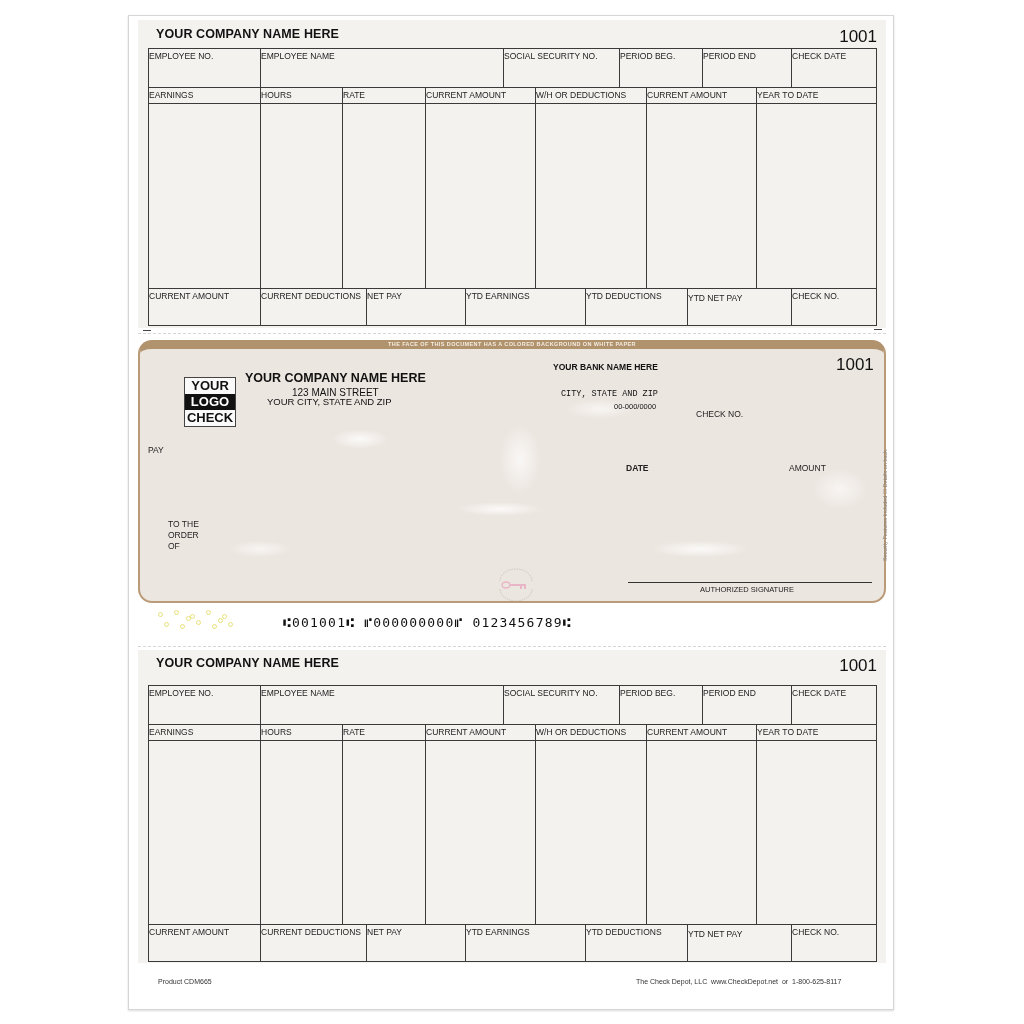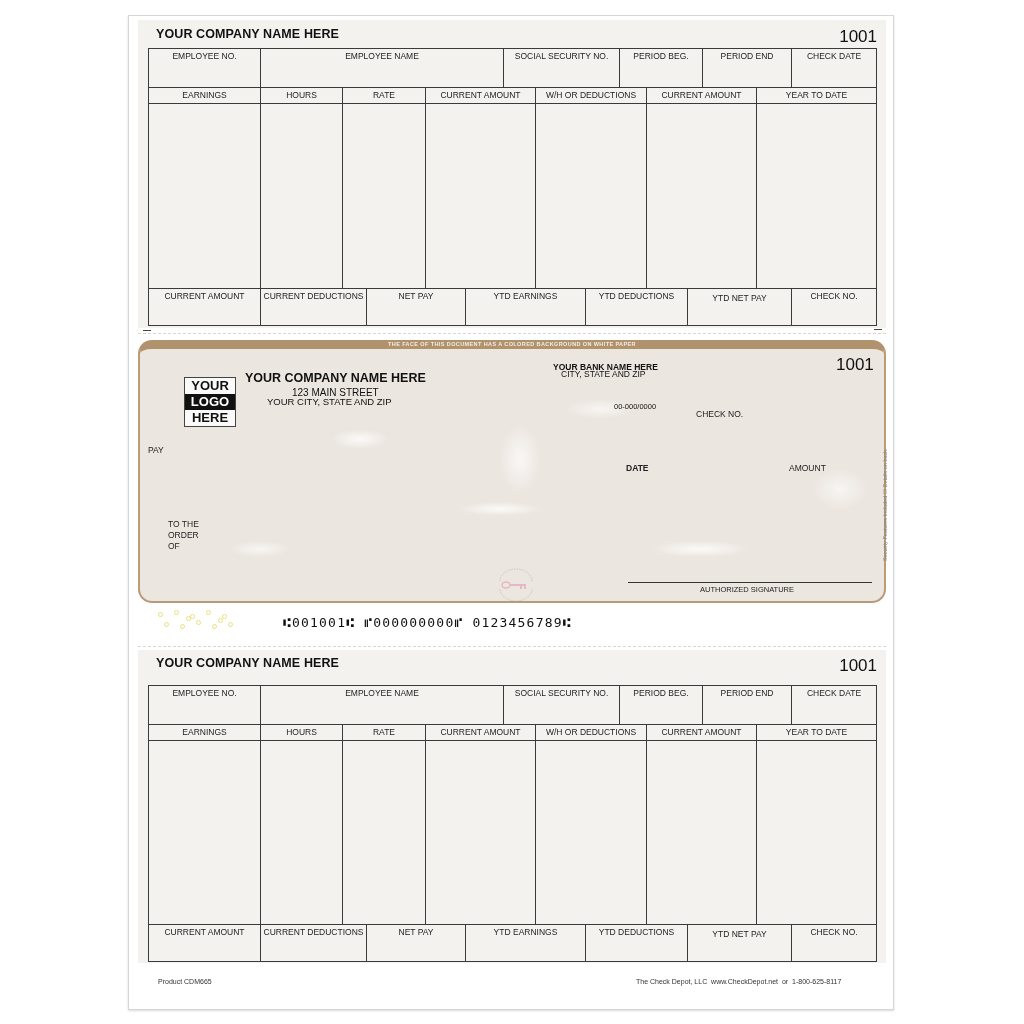--- a/index.html
+++ b/index.html
@@ -1,21 +1,21 @@
 <!DOCTYPE html>
 <html><head>
 <meta charset="utf-8">
 <style>
   html,body{margin:0;padding:0;background:#ffffff;}
   body{width:1024px;height:1024px;position:relative;overflow:hidden;font-family:"Liberation Sans",sans-serif;color:#111;}
   .page{position:absolute;left:128px;top:15px;width:764px;height:993px;background:#fff;border:1px solid #d6d6d6;box-shadow:0 1px 2px rgba(0,0,0,0.15);}
   .stub{position:absolute;left:138px;width:748px;background:#f3f2ef;}
   .stub-title{position:absolute;left:156px;font-weight:bold;font-size:12.5px;letter-spacing:0.1px;}
   .stub-num{position:absolute;right:147px;font-size:17px;}
-  .cell{position:absolute;box-sizing:border-box;border:1px solid #3a3a3a;font-size:8.5px;text-align:center;color:#222;padding-top:2px;}
+  .cell{position:absolute;box-sizing:border-box;border:1px solid #3a3a3a;font-size:8.5px;color:#222;padding-top:2px;}
   .dash{position:absolute;left:138px;width:748px;border-top:1px dashed #d7d7d7;height:0;}
   .tick{position:absolute;width:8px;height:1px;background:#444;}
   .check{position:absolute;left:138px;top:340px;width:748px;height:263px;box-sizing:border-box;border-radius:14px;
      background:
        radial-gradient(ellipse 40px 14px at 220px 90px, rgba(255,255,255,0.8), transparent 70%),
        radial-gradient(ellipse 60px 10px at 360px 160px, rgba(255,255,255,0.8), transparent 70%),
        radial-gradient(ellipse 30px 50px at 380px 110px, rgba(255,255,255,0.7), transparent 70%),
        radial-gradient(ellipse 70px 12px at 560px 200px, rgba(255,255,255,0.8), transparent 70%),
        radial-gradient(ellipse 40px 30px at 700px 140px, rgba(255,255,255,0.6), transparent 70%),
        radial-gradient(ellipse 50px 14px at 460px 60px, rgba(255,255,255,0.6), transparent 70%),
@@ -70,28 +70,28 @@
 
 <div class="dash" style="top:333px;"></div>
 <div class="tick" style="left:143px;top:330px;"></div>
 <div class="tick" style="left:874px;top:329px;"></div>
 
 <div class="check">
   <div class="check-banner">THE FACE OF THIS DOCUMENT HAS A COLORED BACKGROUND ON WHITE PAPER</div>
   <div class="logo">
     <div>YOUR</div>
     <div class="mid">LOGO</div>
-    <div>HERE</div>
+    <div>CHECK</div>
   </div>
   <div class="abs" style="left:105px;top:22px;font-weight:bold;font-size:12.5px;">YOUR COMPANY NAME HERE</div>
   <div class="abs" style="left:152px;top:38px;font-size:10px;">123 MAIN STREET</div>
   <div class="abs" style="left:127px;top:47px;font-size:9.5px;">YOUR CITY, STATE AND ZIP</div>
 
   <div class="abs" style="left:413px;top:13px;font-weight:bold;font-size:8.5px;">YOUR BANK NAME HERE</div>
-  <div class="abs" style="left:421px;top:20px;font-size:8.5px;">CITY, STATE AND ZIP</div>
+  <div class="abs" style="left:421px;top:40px;font-size:8.5px;font-family:Liberation Mono, monospace;">CITY, STATE AND ZIP</div>
   <div class="abs" style="left:442px;top:53px;font-size:7.5px;padding-left:32px;">00-000/0000</div>
   <div class="abs" style="left:696px;top:6px;font-size:17px;">1001</div>
   <div class="lbl" style="left:556px;top:60px;">CHECK NO.</div>
 
   <div class="lbl" style="left:8px;top:96px;">PAY</div>
   <div class="lbl" style="left:486px;top:114px;font-weight:bold;">DATE</div>
   <div class="lbl" style="left:649px;top:114px;">AMOUNT</div>
   <div class="abs" style="left:50px;top:160px;width:420px;height:30px;"></div>
 
   <div class="lbl" style="left:8px;top:170px;line-height:11px;margin-left:20px;">

